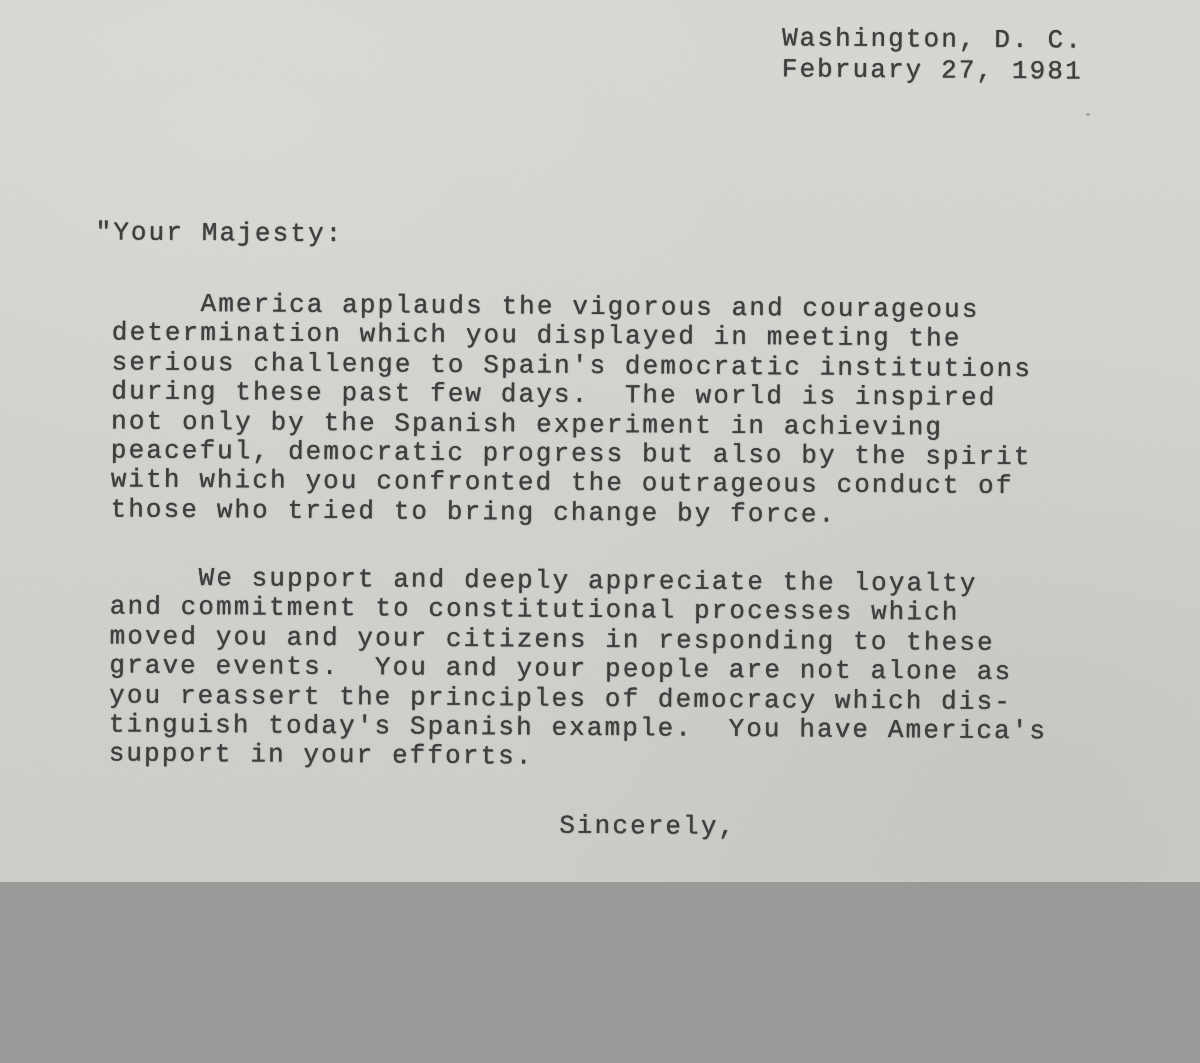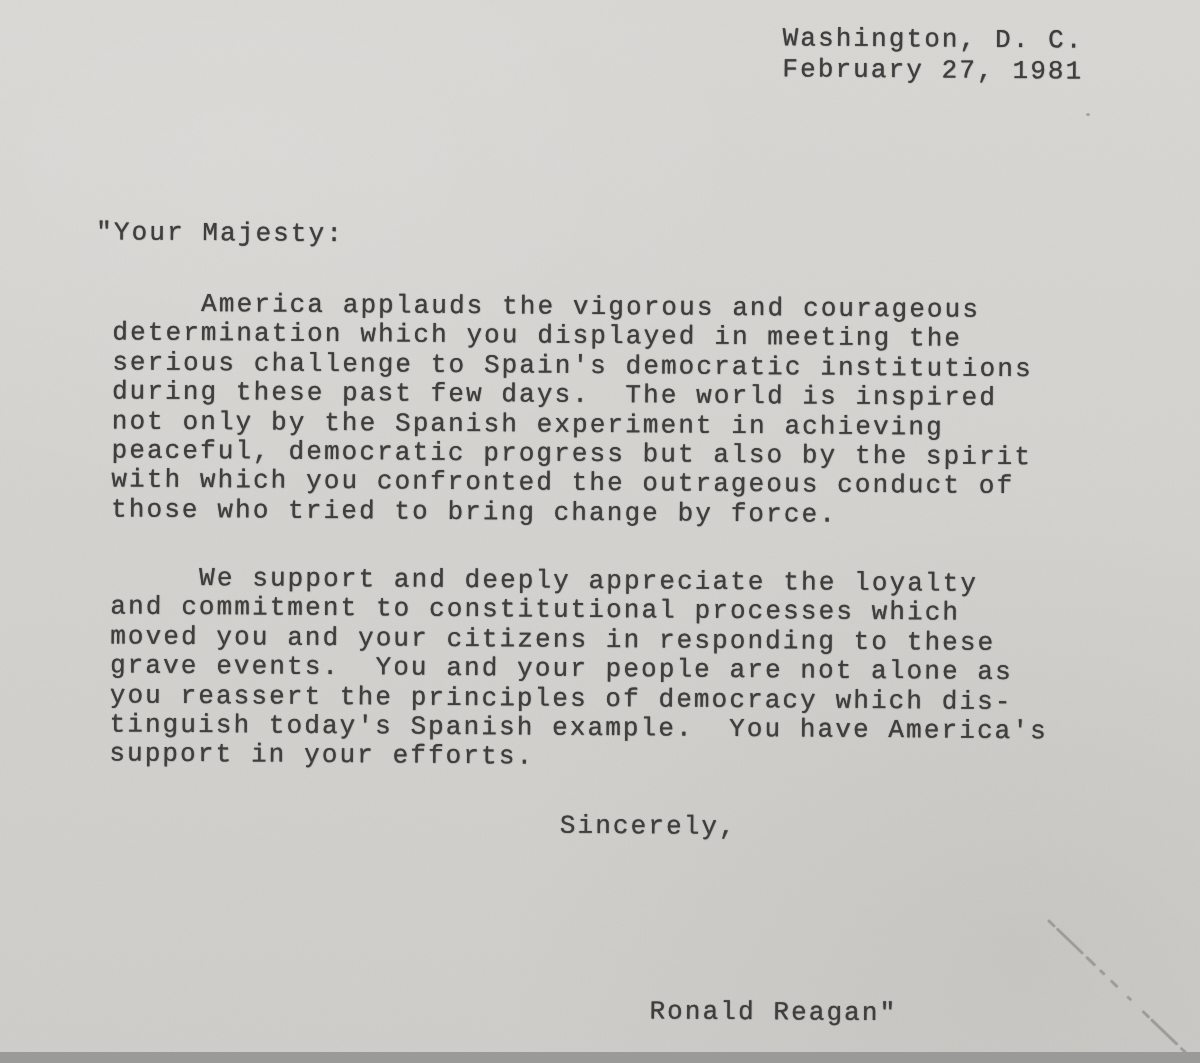--- a/index.html
+++ b/index.html
@@ -3,21 +3,21 @@
 <meta charset="utf-8">
 <style>
   html, body {
     margin: 0;
     padding: 0;
     background: #9a9a98;
   }
   .paper {
     position: relative;
     width: 1200px;
-    height: 1052px;
+    height: 882px;
     background: #d7d6d2;
     overflow: hidden;
     font-family: "Liberation Mono", "DejaVu Sans Mono", monospace;
   }
   
   .paper::before {
     content: "";
     position: absolute;
     inset: 0;
     background:

